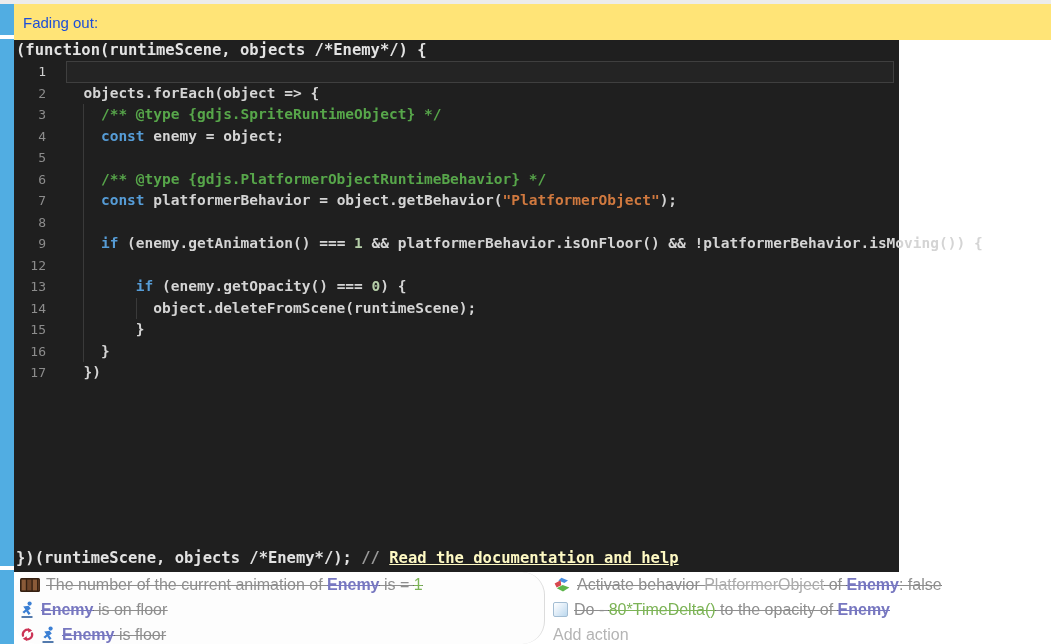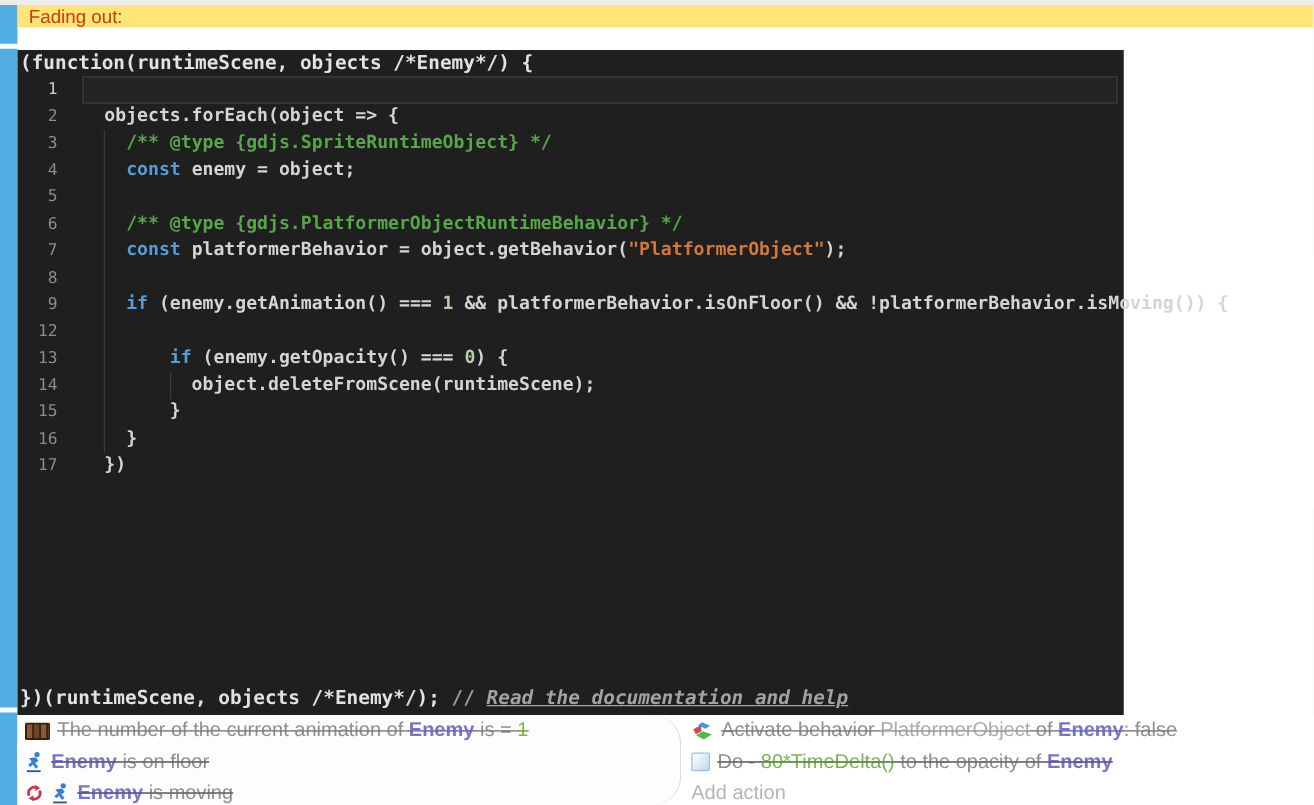--- a/index.html
+++ b/index.html
@@ -9,23 +9,23 @@
   }
   
   .top-strip{position:absolute;left:0;top:0;width:1051px;height:4px;background:#ececec;}
   
   .rail-seg{position:absolute;left:0;width:14px;background:#51ade2;}
   .seg1{top:4px;height:31px;}
   .seg2{top:39px;height:527px;}
   .seg3{top:570px;height:74px;}
   
   .comment-row{
-    position:absolute;left:14px;top:4px;width:1037px;height:18px;
+    position:absolute;left:14px;top:4px;width:1037px;height:36px;
     background:var(--comment_bg,#ffe477);display:flex;align-items:center;
-    color:#c2410c;font-size:15px;
+    color:#1d4ed8;font-size:15px;
   }
   .comment-row span{padding-left:9px;}
   
   .editor{
     position:absolute;left:14px;top:40px;width:885px;height:532px;
     background:var(--background,#1f1f1f);
     font-family:"DejaVu Sans Mono","Liberation Mono",monospace;
   }
   .ed-header{
     position:absolute;left:2px;top:1px;height:19px;line-height:19px;
@@ -47,21 +47,21 @@
   .tk-k{color:var(--keyword,#569cd6);}
   .tk-s{color:var(--string,#d0793f);}
   .tk-c{color:var(--comment,#57a64a);}
   .tk-n{color:var(--number,#b5cea8);}
   .tk-p{color:var(--text,#d4d4d4);}
   .ed-footer{
     position:absolute;left:2px;top:509px;height:19px;line-height:19px;
     font-size:15.5px;font-weight:bold;white-space:pre;color:#e2e2e2;
   }
   .ed-footer .cm{color:#9a9a9a;font-weight:bold;}
-  .doc-link{color:#a3a3a3;text-decoration:underline;cursor:pointer;font-style:italic;}
+  .doc-link{color:#fef9c3;text-decoration:underline;cursor:pointer;}
   
   .events-panel{
     position:absolute;left:14px;top:572px;width:1037px;height:72px;
     display:flex;background:#ffffff;font-size:16px;
   }
   .conditions-col{width:531px;flex:none;border-right:1px solid #dcdcdc;box-sizing:border-box;background:#fdfdfd;border-radius:23px;}
   .actions-col{flex:1;background:#ffffff;}
   .evt-row{display:flex;align-items:center;height:25px;padding-left:6px;cursor:pointer;}
   .actions-col .evt-row{padding-left:8px;}
   .evt-icon{display:inline-flex;align-items:center;margin-right:6px;flex:none;}
@@ -191,21 +191,21 @@
               <path d="M7.4 15 L3 12.4 L7.2 9.8 Z" fill="#cc3355"></path>
             </svg>
           </span>
           <span class="evt-icon">
             <svg width="15" height="17" viewBox="0 0 15 17">
               <circle cx="9.6" cy="2.6" r="2.1" fill="#3b7fd4"></circle>
               <path d="M3.2 5.6 L8.6 4.8 L10.8 7.6 L8.2 9.4 L10.6 12.4 L8.6 14 L6.2 10.6 L4.2 12.6 L2.4 11 L5.4 8.4 Z" fill="#3b7fd4"></path>
               <rect x="1.5" y="15.2" width="11" height="1.6" fill="#2a5a9a"></rect>
             </svg>
           </span>
-          <span class="evt-text"><span class="sg-obj">Enemy</span><span class="sg-g"> is moving</span></span>
+          <span class="evt-text"><span class="sg-obj">Enemy</span><span class="sg-g"> is floor</span></span>
         </div>
       </div>
     <div class="actions-col">
         <div class="evt-row struck">
           <span class="evt-icon">
             <svg width="18" height="16" viewBox="0 0 18 16">
               <path d="M8.5 0.8 L15 3.6 L11.4 6 L5.4 3.4 Z" fill="#4a90e2"></path>
               <path d="M1.6 6.4 L7.6 3.2 L8.2 8.2 L3.6 10.4 Z" fill="#d6484f"></path>
               <path d="M3.8 11.2 L9.6 8 L16.4 10.6 L10 14.6 Z" fill="#5cb54a"></path>
             </svg>

